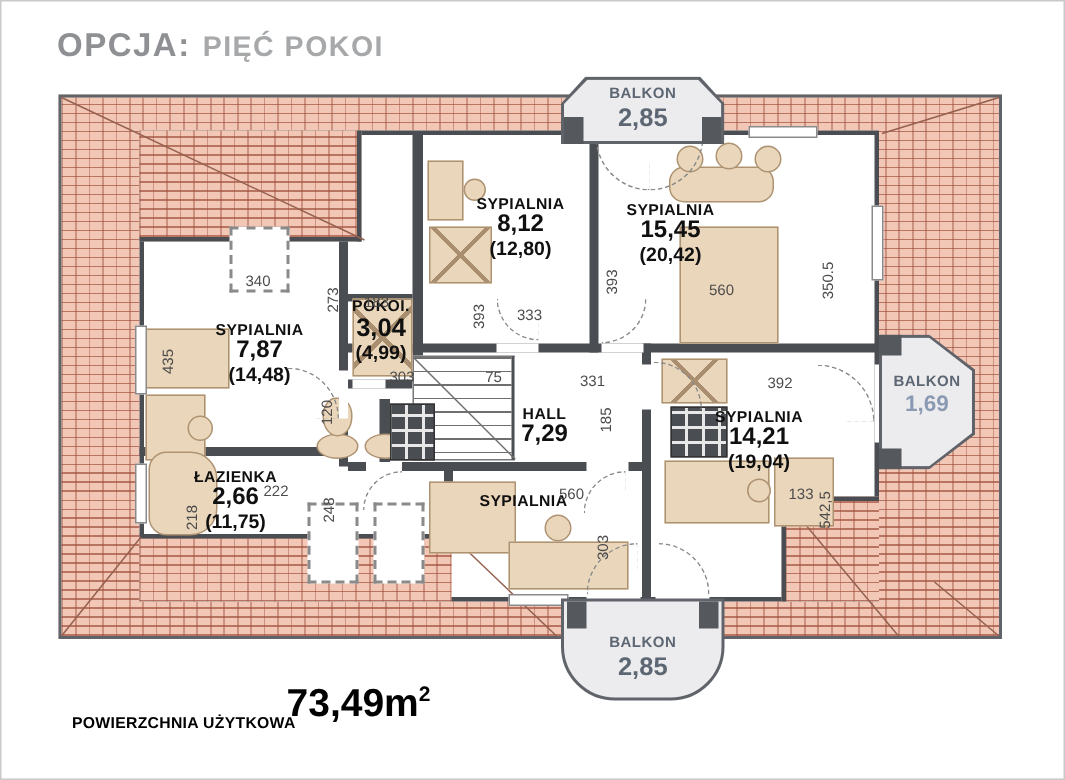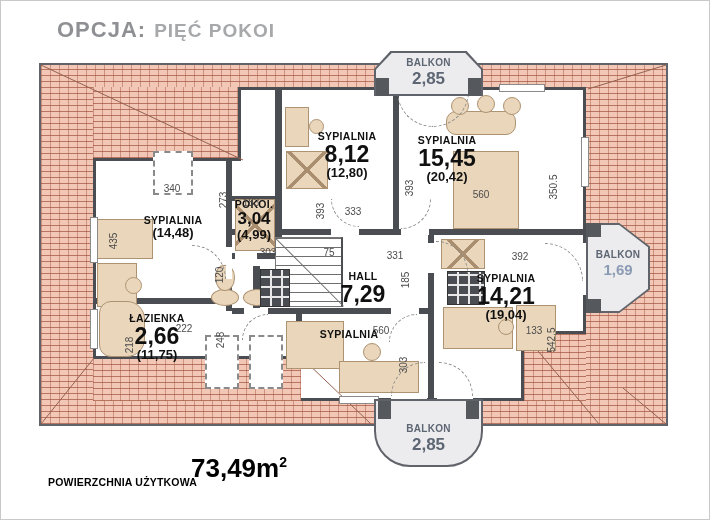--- a/index.html
+++ b/index.html
@@ -1,19 +1,19 @@
 <!DOCTYPE html>
 <html><head>
 <meta charset="utf-8">
 <style>
   html,body{margin:0;padding:0;background:#fff;}
   .canvas{position:relative;width:710px;height:520px;background:#ffffff;border:1px solid #c9c9c9;
           box-sizing:border-box;overflow:hidden;font-family:"Liberation Sans",sans-serif;}
   
-  .title{position:absolute;left:56px;top:16px;white-space:nowrap;}
+  .title{position:absolute;left:37px;top:16px;white-space:nowrap;}
   .title .t1{font-size:22px;font-weight:bold;color:#8e9093;letter-spacing:1px;}
   .title .t2{font-size:19px;font-weight:bold;color:#a6a8aa;letter-spacing:1px;margin-left:8px;}
   
   .plan{position:absolute;left:38px;top:46px;width:632px;height:428px;}
   .tiles{background-color:#f2c7b5;
          background-image:repeating-linear-gradient(90deg,rgba(160,80,62,.45) 0 1px,transparent 1px 9px),
                           repeating-linear-gradient(0deg,rgba(160,80,62,.7) 0 1px,transparent 1px 6px);}
   .roof-main{position:absolute;left:0;top:16px;width:629px;height:363px;border:2px solid #60646a;box-sizing:border-box;z-index:1;}
   .building{position:absolute;left:54px;top:40px;width:493px;height:314px;background:#fff;border:3px solid #4a4d52;box-sizing:border-box;z-index:2;}
   .patch{position:absolute;box-sizing:border-box;z-index:3;}
@@ -51,21 +51,21 @@
   .balcony-bottom{background:#ececee;border:2px solid #60646a;border-radius:0 0 36px 36px;box-sizing:border-box;}
   .pier{position:absolute;width:13px;height:18px;background:#55585c;z-index:2;}
   .blabel{position:absolute;width:100%;text-align:center;color:#5d6673;font-size:10px;font-weight:bold;
           letter-spacing:.3px;line-height:1.15;z-index:3;}
   .blabel b{display:block;font-size:17px;letter-spacing:0;}
   .blabel.bl-right b{color:#8b9ab3;font-size:15px;}
   
   .room-label{position:absolute;width:120px;transform:translateX(-50%);text-align:center;color:#101010;
               line-height:1.05;z-index:8;}
   .room-label .rname{font-size:10.5px;font-weight:bold;letter-spacing:.3px;}
-  .room-label .rarea{font-size:23px;font-weight:bold;}
+  .room-label .rarea{font-size:16px;font-weight:bold;}
   .room-label .rfloor{font-size:13px;font-weight:bold;}
   .room-label.compact .rarea{font-size:17px;}
   .room-label.compact{width:70px;}
   .dim{position:absolute;font-size:10px;color:#4c4c4c;white-space:nowrap;z-index:8;
        transform:translate(-50%,-50%);}
   .dim.v{transform:translate(-50%,-50%) rotate(-90deg);}
   
   .f-level{position:absolute;left:46px;top:442px;font-size:25px;font-weight:800;letter-spacing:.5px;
            color:#000;border-bottom:3px solid #000;padding-bottom:1px;z-index:9;}
   .f-sub{position:absolute;left:47px;top:475px;font-size:10.5px;font-weight:bold;color:#000;letter-spacing:.2px;z-index:9;}
@@ -205,20 +205,21 @@
       <div class="rarea">8,12</div>
       <div class="rfloor">(12,80)</div>
     </div>
     <div class="room-label" style="left:408px;top:88px;">
       <div class="rname">SYPIALNIA</div>
       <div class="rarea">15,45</div>
       <div class="rfloor">(20,42)</div>
     </div>
     <div class="room-label" style="left:134px;top:168px;">
       <div class="rname">SYPIALNIA</div>
+      <div class="rarea">7,87</div>
       <div class="rfloor">(14,48)</div>
     </div>
     <div class="room-label compact" style="left:215px;top:152px;">
       <div class="rname">POKOI.</div>
       <div class="rarea">3,04</div>
       <div class="rfloor">(4,99)</div>
     </div>
     <div class="room-label" style="left:324px;top:224px;">
       <div class="rname">HALL</div>
       <div class="rarea">7,29</div>

